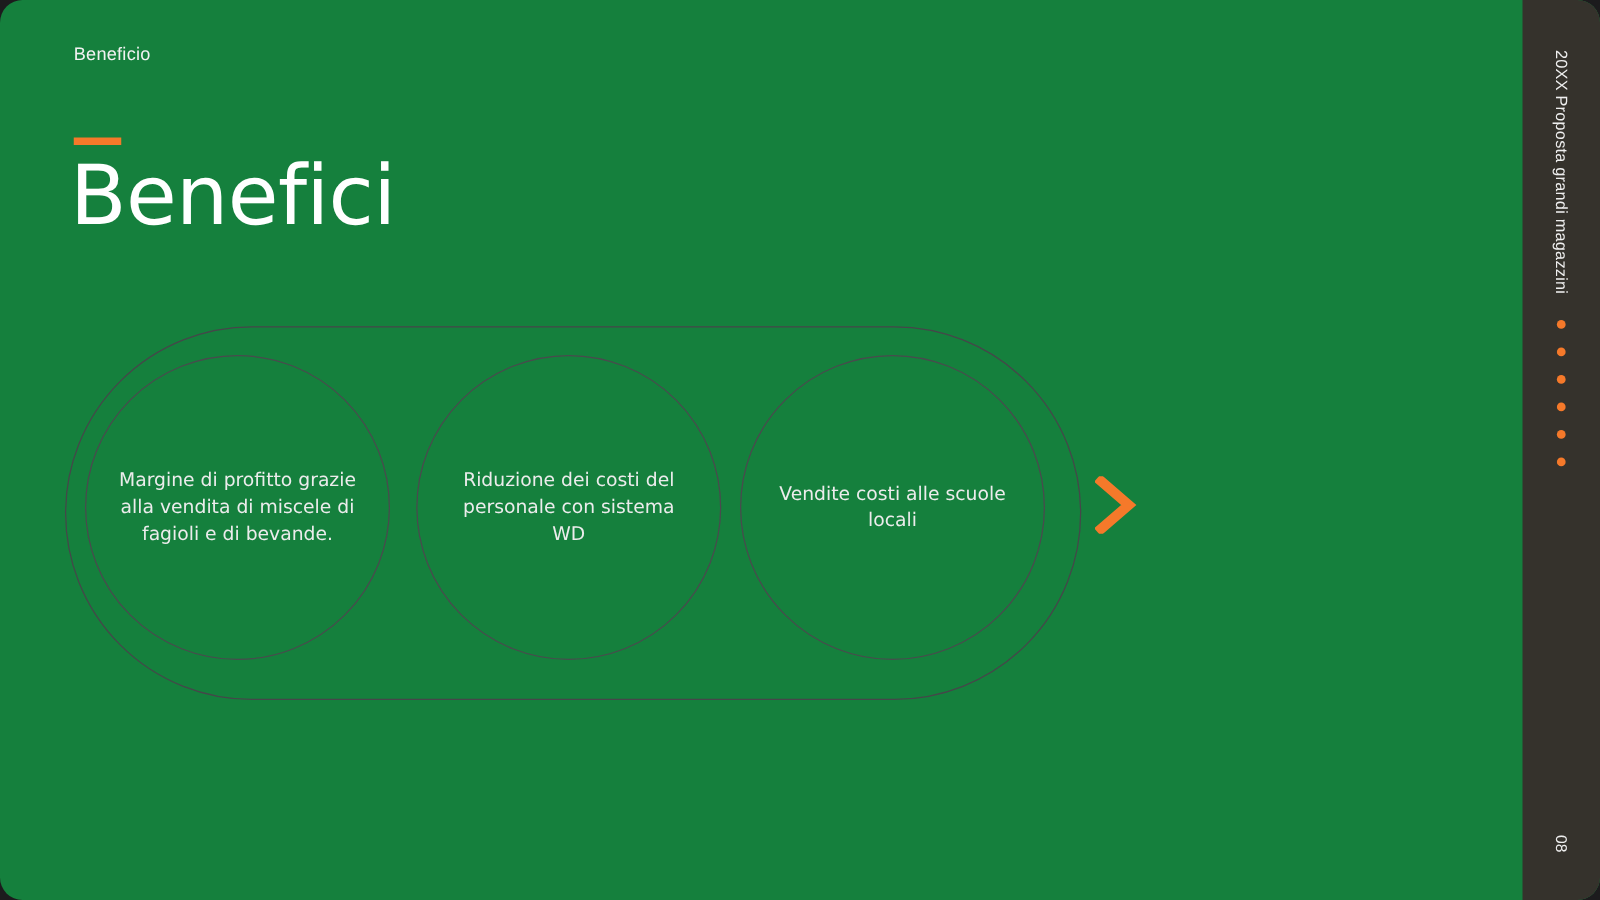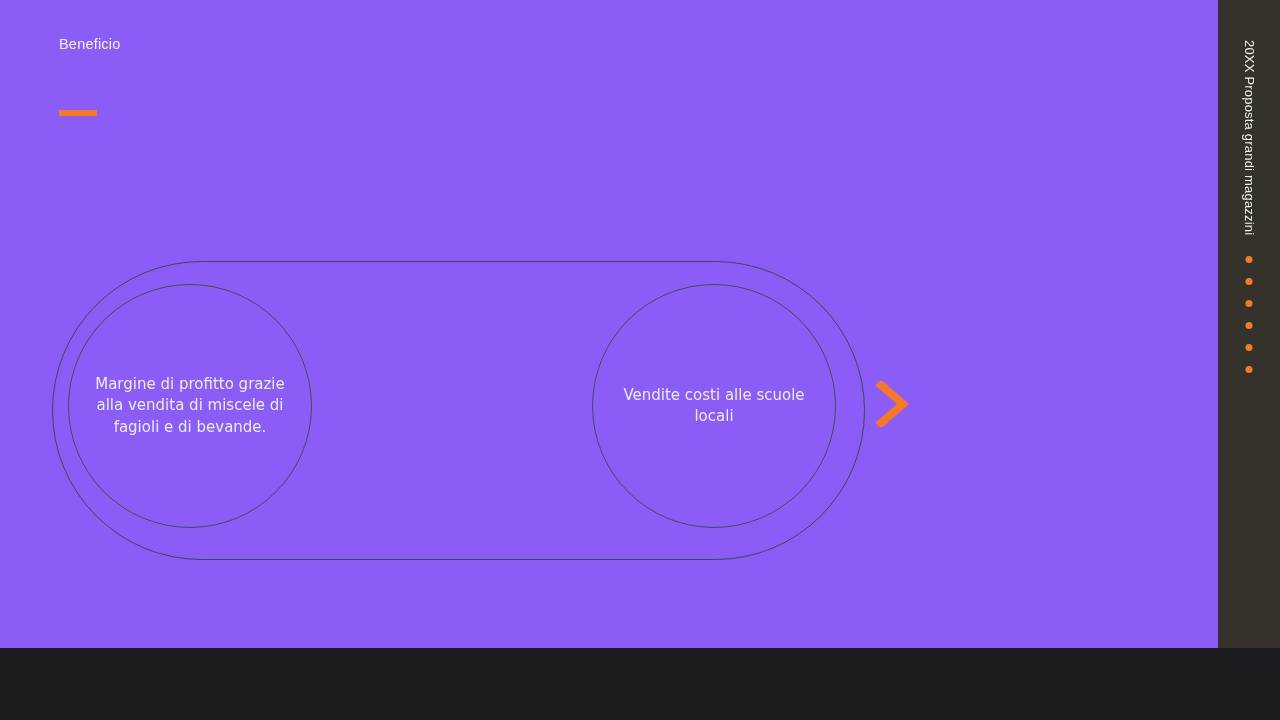--- a/index.html
+++ b/index.html
@@ -3,24 +3,25 @@
 <meta charset="utf-8">
 <style>
   html, body {
     margin: 0;
     padding: 0;
     background: #1c1b1d;
   }
   #slide {
     position: relative;
     width: 1280px;
-    height: 648px;
-    background: #8b5cf6;
+    height: 720px;
+    background: #15803d;
     overflow: hidden;
     font-family: "Liberation Sans", sans-serif;
+    border-radius: 18px;
     -webkit-font-smoothing: antialiased;
   }
 
   
   .eyebrow {
     position: absolute;
     left: 59px;
     top: 36px;
     font-size: 14.5px;
     color: #f2f2f2;
@@ -168,29 +169,33 @@
     font-family: "Liberation Sans", sans-serif;
   }
 </style>
 </head>
 <body>
 
 <div id="slide">
 
   <div class="eyebrow">Beneficio</div>
   <div class="accent-bar"></div>
+  <div class="slide-title">Benefici</div>
 
   <div class="diagram">
 
     <div class="pill-outline"></div>
 
     <div class="circle" id="circle-1">
       <div class="circle-text">Margine di profitto grazie alla vendita di miscele di fagioli e di bevande.</div>
     </div>
 
+    <div class="circle" id="circle-2">
+      <div class="circle-text">Riduzione dei costi del personale con sistema WD</div>
+    </div>
 
     <div class="circle" id="circle-3">
       <div class="circle-text">Vendite costi alle scuole locali</div>
     </div>
 
     <span class="chevron-icon">
       <svg width="34" height="46" viewBox="0 0 34 46" xmlns="http://www.w3.org/2000/svg">
         <polyline points="5,4 27,23 5,42" fill="none" stroke="#f5792a" stroke-width="8" stroke-linecap="square" stroke-linejoin="miter"></polyline>
       </svg>
     </span>

